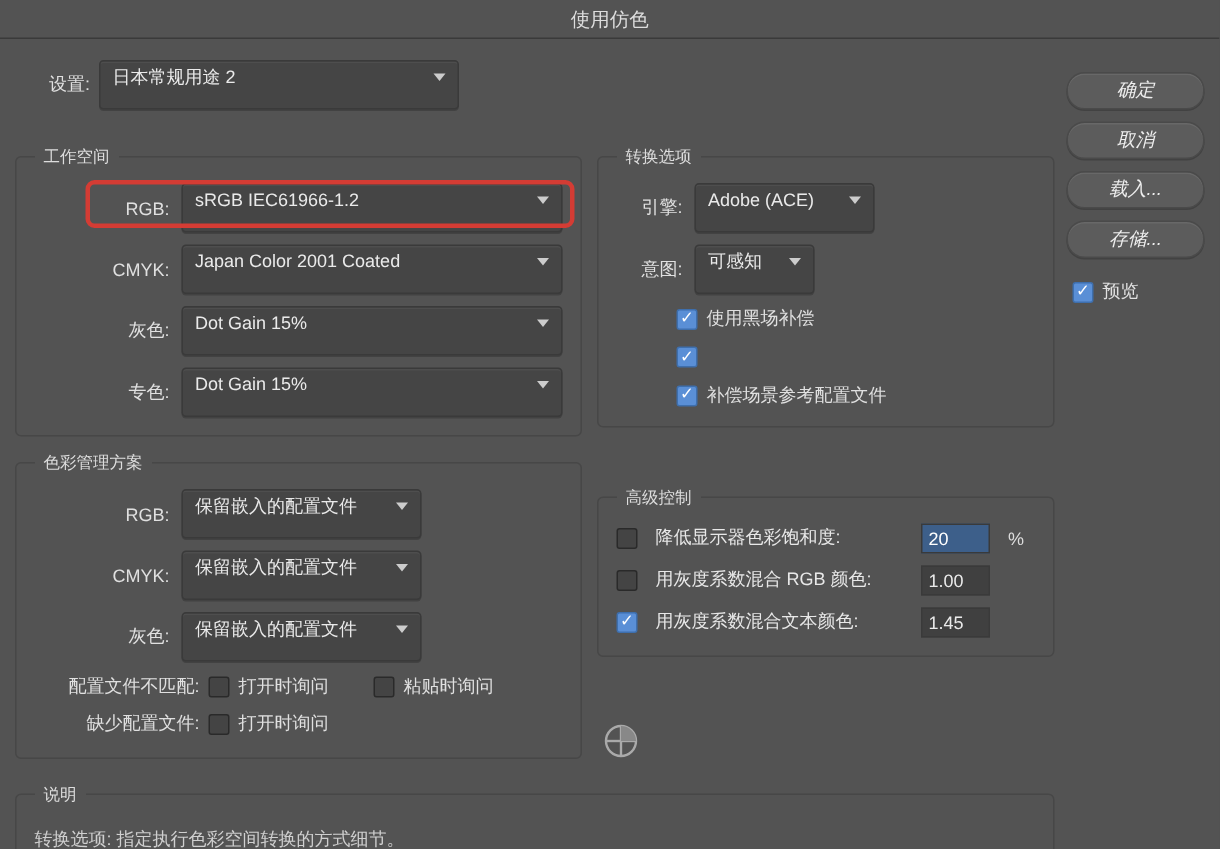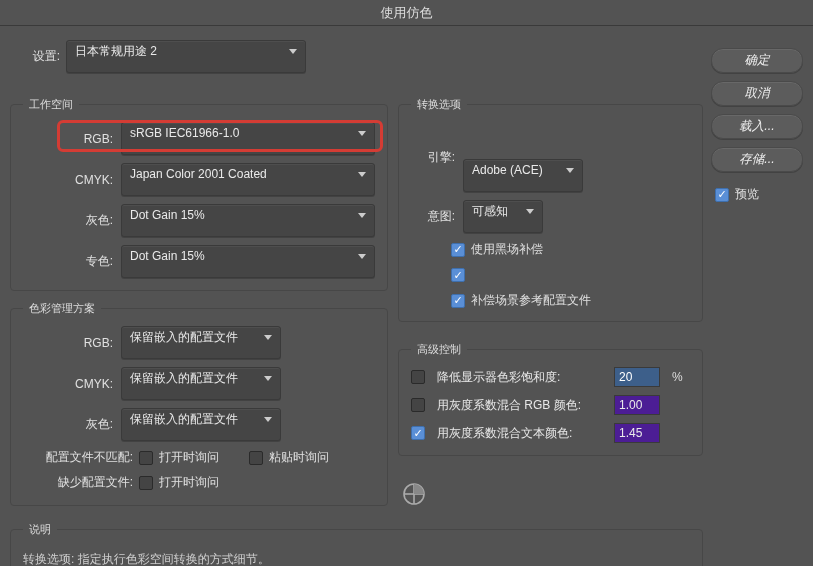--- a/index.html
+++ b/index.html
@@ -70,21 +70,21 @@
     position: absolute;
     right: 8px;
     top: 8px;
     width: 0;
     height: 0;
     border-left: 4px solid transparent;
     border-right: 4px solid transparent;
     border-top: 5px solid #ccc;
   }
   .field {
-    background: #4c1d95;
+    background: #404040;
     border: 1px solid #3a3a3a;
     color: #eaeaea;
     height: 20px;
     width: 46px;
     padding: 0 4px;
     font-size: 12px;
     text-align: left;
   }
   .field.hl {
     background: #3d5f8a;
@@ -243,21 +243,21 @@
       <span class="lbl" style="width:46px;">设置:</span>
       <div class="select" style="width:240px;">日本常规用途 2</div>
     </div>
 
     <div class="pair-row">
       <div class="pair-left">
         <fieldset class="ws-rel">
           <legend>工作空间</legend>
           <div class="workspace-row">
             <span class="lbl">RGB:</span>
-            <div class="select">sRGB IEC61966-1.0</div>
+            <div class="select">sRGB IEC61966-1.2</div>
           </div>
           <div class="highlight-box" style="left:46px; top:8px; width:326px; height:32px;"></div>
           <div class="workspace-row">
             <span class="lbl">CMYK:</span>
             <div class="select">Japan Color 2001 Coated</div>
           </div>
           <div class="workspace-row">
             <span class="lbl">灰色:</span>
             <div class="select">Dot Gain 15%</div>
           </div>
@@ -302,21 +302,21 @@
             </label>
           </div>
         </fieldset>
       </div>
 
       <div class="pair-right">
         <fieldset>
           <legend>转换选项</legend>
           <div class="conv-grid">
             <span class="lbl">引擎:</span>
-            <div class="select" style="width:120px;margin-top:37px;">Adobe (ACE)</div>
+            <div class="select" style="width:120px;">Adobe (ACE)</div>
           </div>
           <div class="conv-grid">
             <span class="lbl">意图:</span>
             <div class="select" style="width:80px;">可感知</div>
           </div>
           <div class="chk-col">
             <label class="chk">
               <span class="box checked"></span>
               <span>使用黑场补偿</span>
             </label>

